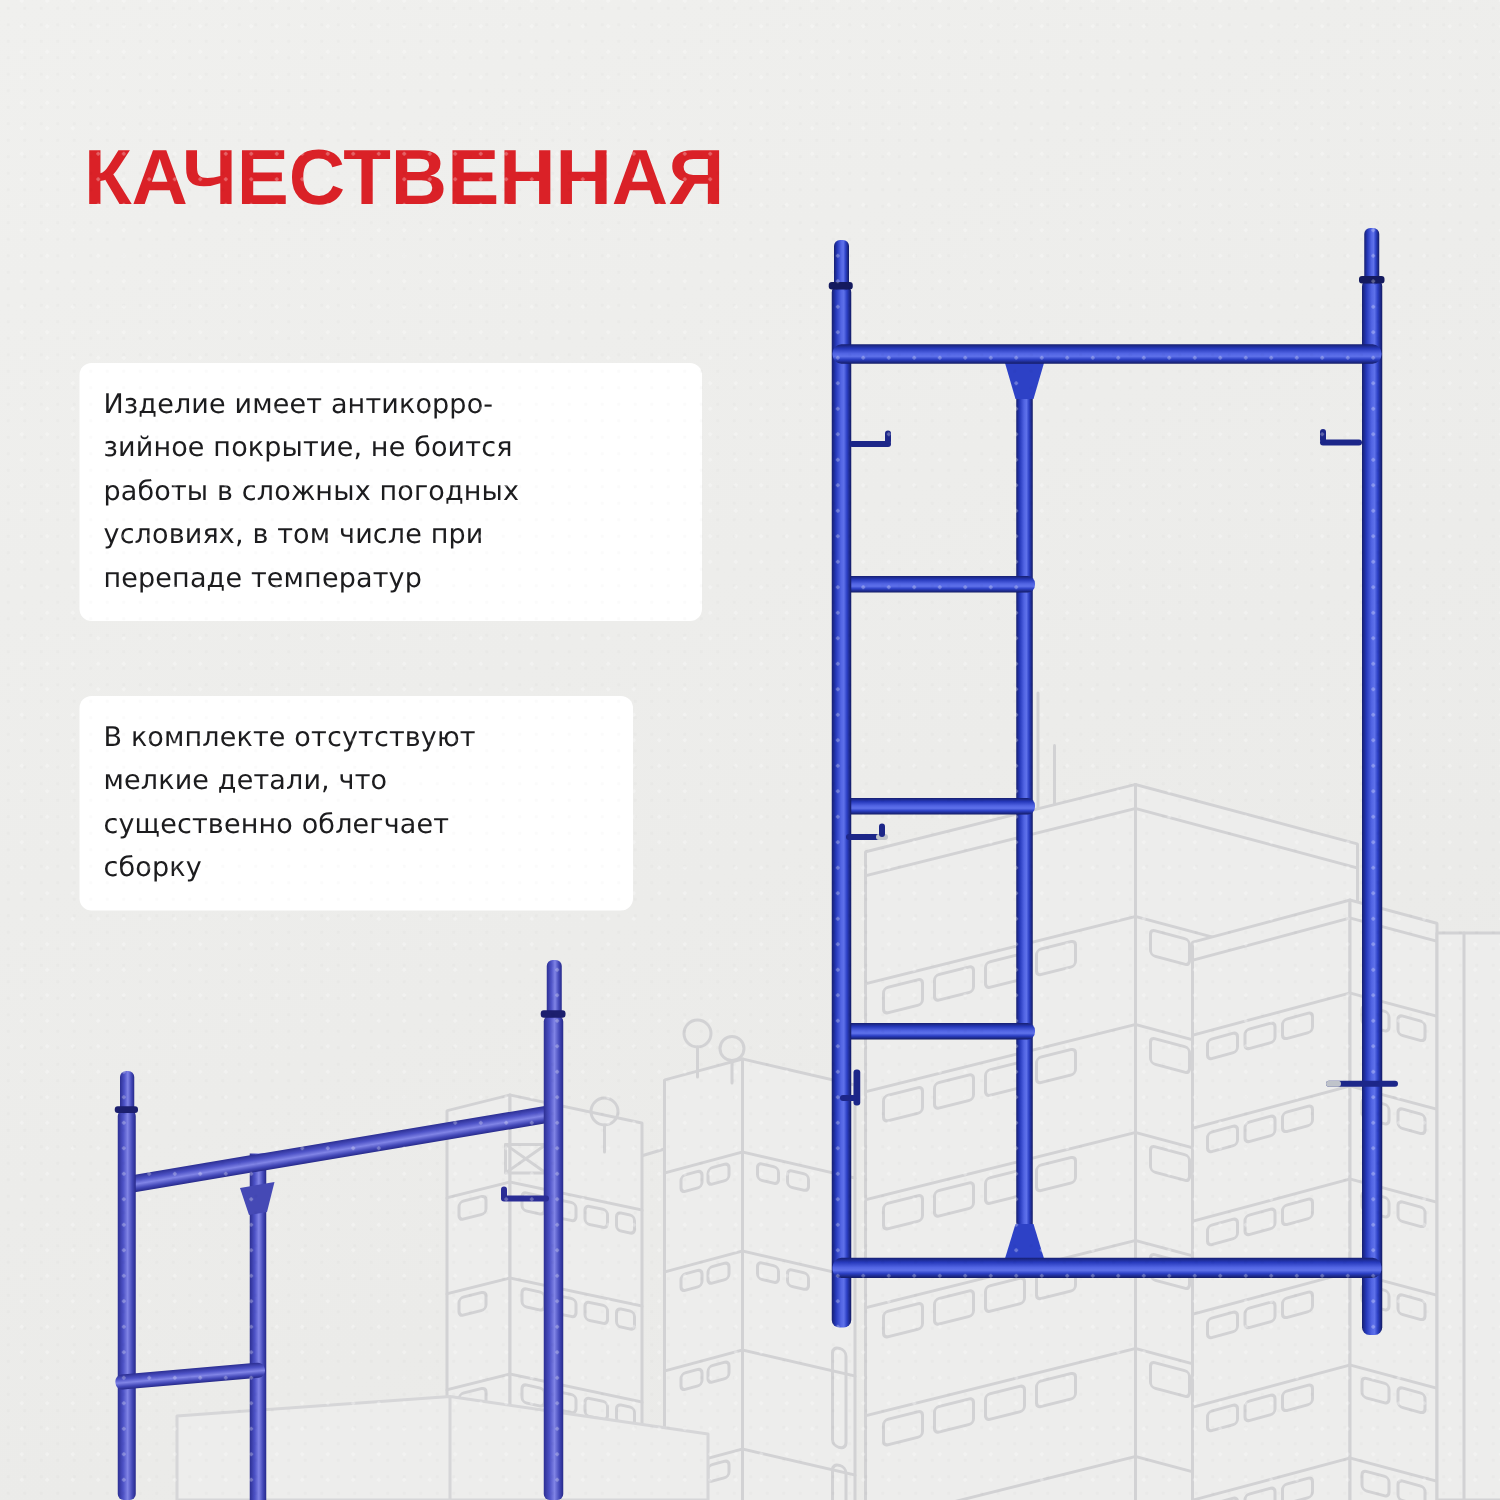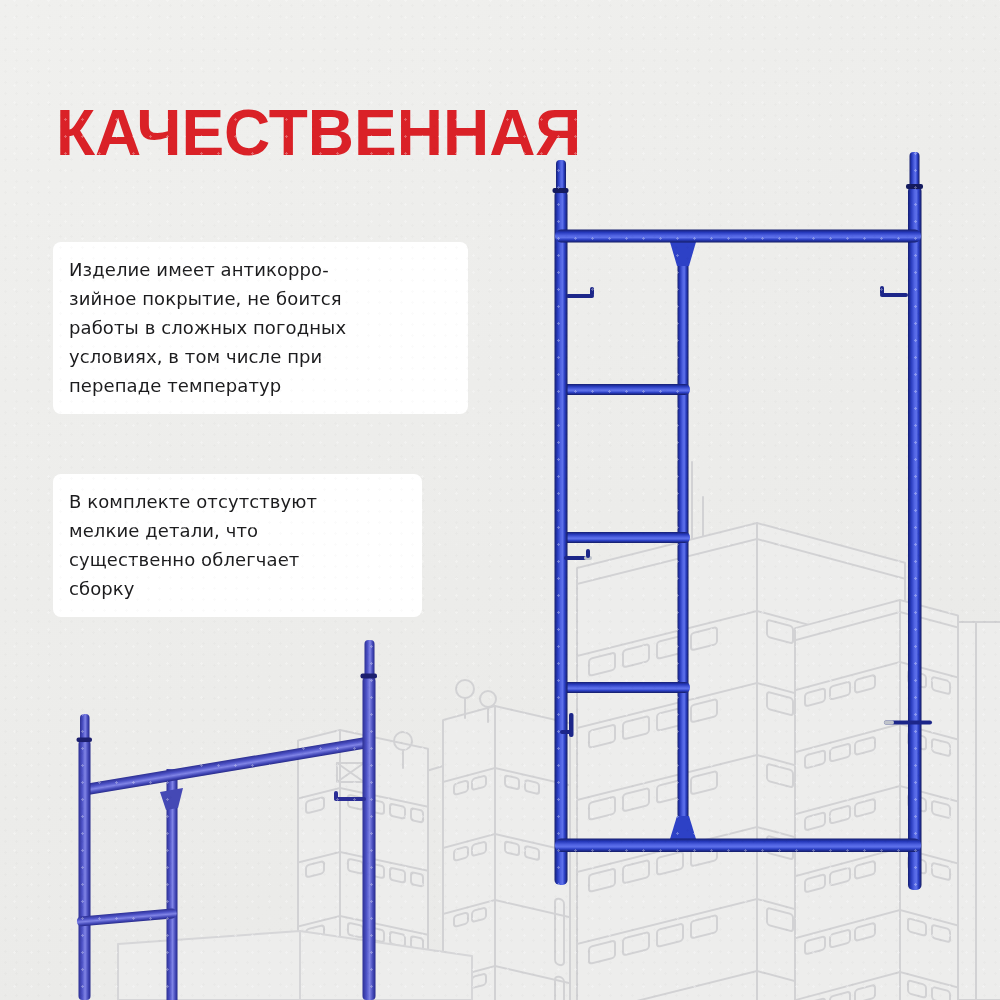--- a/index.html
+++ b/index.html
@@ -14,32 +14,32 @@
     background-image:
       radial-gradient(rgba(0,0,0,.03) 1px,transparent 1.3px),
       radial-gradient(rgba(255,255,255,.55) 1px,transparent 1.3px);
     background-size:11px 11px,17px 17px;
     background-position:0 0,6px 9px;
   }
   .skyline{position:absolute;inset:0;z-index:1;}
   .frames{position:absolute;inset:0;z-index:2;}
   .title{
     position:absolute;left:56px;top:58px;z-index:3;
-    font-size:64px;font-weight:800;letter-spacing:0px;line-height:1;
+    font-size:52px;font-weight:800;letter-spacing:0px;line-height:1;
     color:#da2127;white-space:nowrap;
   }
   .card{
     position:absolute;z-index:3;background:#ffffff;border-radius:8px;
     padding:13px 17px 14px 16px;
     font-family:"DejaVu Sans","Liberation Sans",sans-serif;
     font-size:18px;line-height:29px;color:#1c1c1e;
     white-space:pre-line;letter-spacing:.1px;
   }
   .card1{left:53px;top:242px;width:382px;}
-  .card2{left:53px;top:474px;width:336px;}
+  .card2{left:53px;top:464px;width:336px;}
   .card3{left:48px;top:829px;width:350px;}
 </style>
 </head>
 <body>
 
 <div class="poster">
 
   <svg class="skyline" viewBox="0 0 1000 1000" stroke-linejoin="round" stroke-linecap="round">
     <g stroke="#d2d2d4" stroke-width="2" fill="none">
       <line x1="692" y1="462" x2="692" y2="540"></line>

